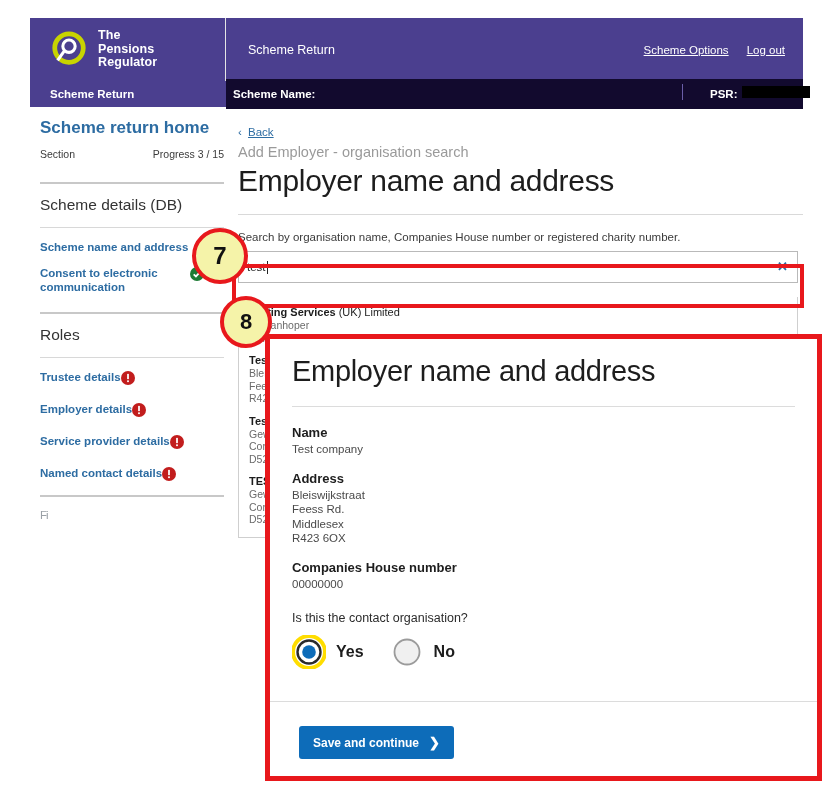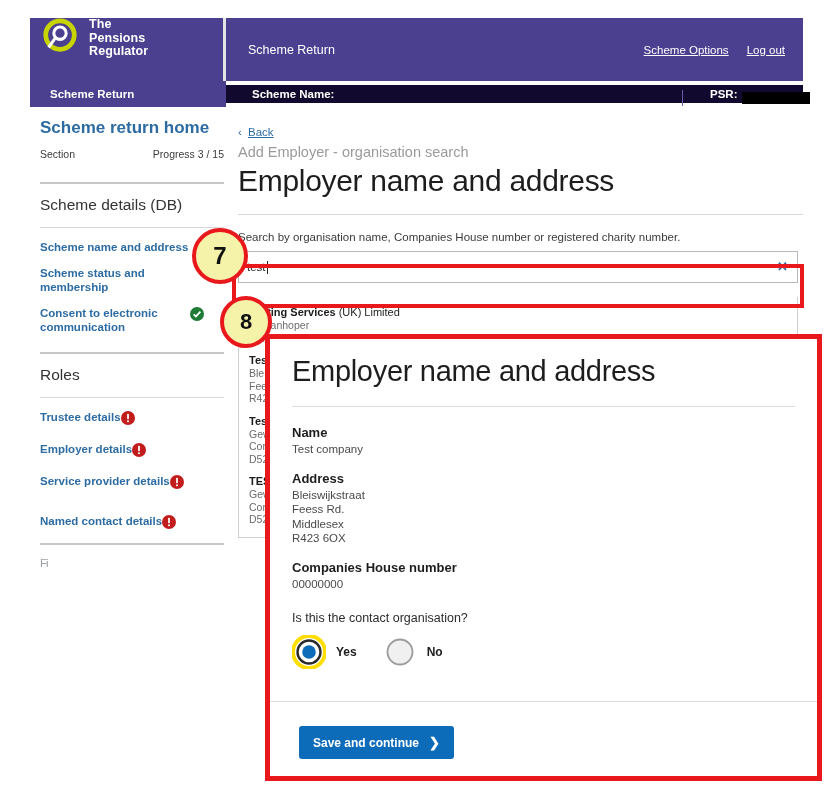--- a/index.html
+++ b/index.html
@@ -20,23 +20,23 @@
   .brandbar {
     position: absolute;
     left: 30px; top: 18px;
     width: 773px; height: 63px;
     background: #4b3f8f;
     display: flex;
     align-items: center;
   }
   .logo-wrap {
     width: 196px; height: 63px;
-    display: flex; 
-    padding-left: 11px;
-    border-right: 3px solid #e5e5e5;
+    display: flex; align-items: center;
+    padding-left: 20px;
+    border-right: 1px solid #e5e5e5;
   }
   .logo-mark { width: 38px; height: 38px; flex: 0 0 38px; }
   .logo-text {
     margin-left: 10px;
     color: #ffffff;
     font-size: 12.5px;
     font-weight: bold;
     line-height: 13.5px;
     letter-spacing: 0.1px;
   }
@@ -69,27 +69,27 @@
   .context-left {
     width: 196px; height: 26px;
     background: #4b3f8f;
     color: #ffffff;
     font-size: 11.5px;
     font-weight: bold;
     display: flex; align-items: center;
     padding-left: 20px;
   }
   .context-right {
-    flex: 1 1 auto; height: 18px;
+    flex: 1 1 auto; height: 30px;
     background: #120a2e;
     color: #ffffff;
     font-size: 11.5px;
     font-weight: bold;
     display: flex; align-items: center;
-    padding-left: 26px;
+    padding-left: 7px;
     position: relative;
   }
   .redact {
     display: inline-block;
     background: #120a2e;
     height: 11px;
     vertical-align: middle;
   }
   .ctx-divider {
     position: absolute;
@@ -226,21 +226,21 @@
   .ov-label {
     font-size: 13px; font-weight: bold; color: #1d1d1d;
     margin-bottom: 2px;
   }
   .ov-value { font-size: 11.5px; color: #4a4a4a; line-height: 14.5px; }
   .ov-gap { height: 14px; }
   .ov-question { font-size: 12.5px; color: #2b2b2b; margin: 20px 0 10px 0; }
 
   .radio-row { display: flex; align-items: center; gap: 26px; }
   .radio-opt { display: flex; align-items: center; gap: 10px; }
-  .radio-label { font-size: 12px; font-weight: bold; color: #1d1d1d; }
+  .radio-label { font-size: 16px; font-weight: bold; color: #1d1d1d; }
   .radio-dot { width: 34px; height: 34px; flex: 0 0 34px; }
 
   .ov-footrule {
     position: absolute; left: 0; right: 0; top: 362px;
     height: 1px; background: #dcdcdc;
   }
   .save-btn {
     position: absolute;
     left: 29px; top: 387px;
     height: 33px;
@@ -323,23 +323,20 @@
     </div>
     <div class="sb-rule"></div>
 
     <div class="sb-group-title">Scheme details (DB)</div>
     <div class="sb-rule thin"></div>
 
     <div class="sb-link-row">
       <a class="sb-link" href="#">Scheme name and address</a>
     </div>
     <div class="sb-link-row">
-      <a class="sb-link" href="#">Scheme status and membership</a>
-    </div>
-    <div class="sb-link-row">
       <a class="sb-link" href="#">Consent to electronic communication</a>
       <span class="status-icon">
         <svg viewBox="0 0 16 16" width="14" height="14">
             <circle cx="8" cy="8" r="8" fill="#1e7b35"></circle>
             <path d="M4.2 8.3 L6.8 10.8 L11.9 5.3" fill="none" stroke="#fff" stroke-width="2"></path>
           </svg>
       </span>
     </div>
 
     <div style="height:6px"></div>
@@ -361,21 +358,21 @@
     <div class="sb-link-row" style="margin-bottom:17px">
       <a class="sb-link" href="#">Employer details</a>
       <span class="status-icon">
         <svg viewBox="0 0 16 16" width="14" height="14">
             <circle cx="8" cy="8" r="8" fill="#c21d1d"></circle>
             <rect x="7" y="3.3" width="2" height="6" fill="#fff"></rect>
             <rect x="7" y="10.7" width="2" height="2" fill="#fff"></rect>
           </svg>
       </span>
     </div>
-    <div class="sb-link-row" style="margin-bottom:25px">
+    <div class="sb-link-row" style="margin-bottom:17px">
       <a class="sb-link" href="#">Service provider details</a>
       <span class="status-icon">
         <svg viewBox="0 0 16 16" width="14" height="14">
             <circle cx="8" cy="8" r="8" fill="#c21d1d"></circle>
             <rect x="7" y="3.3" width="2" height="6" fill="#fff"></rect>
             <rect x="7" y="10.7" width="2" height="2" fill="#fff"></rect>
           </svg>
       </span>
     </div>
     <div class="sb-link-row" style="margin-bottom:14px">

